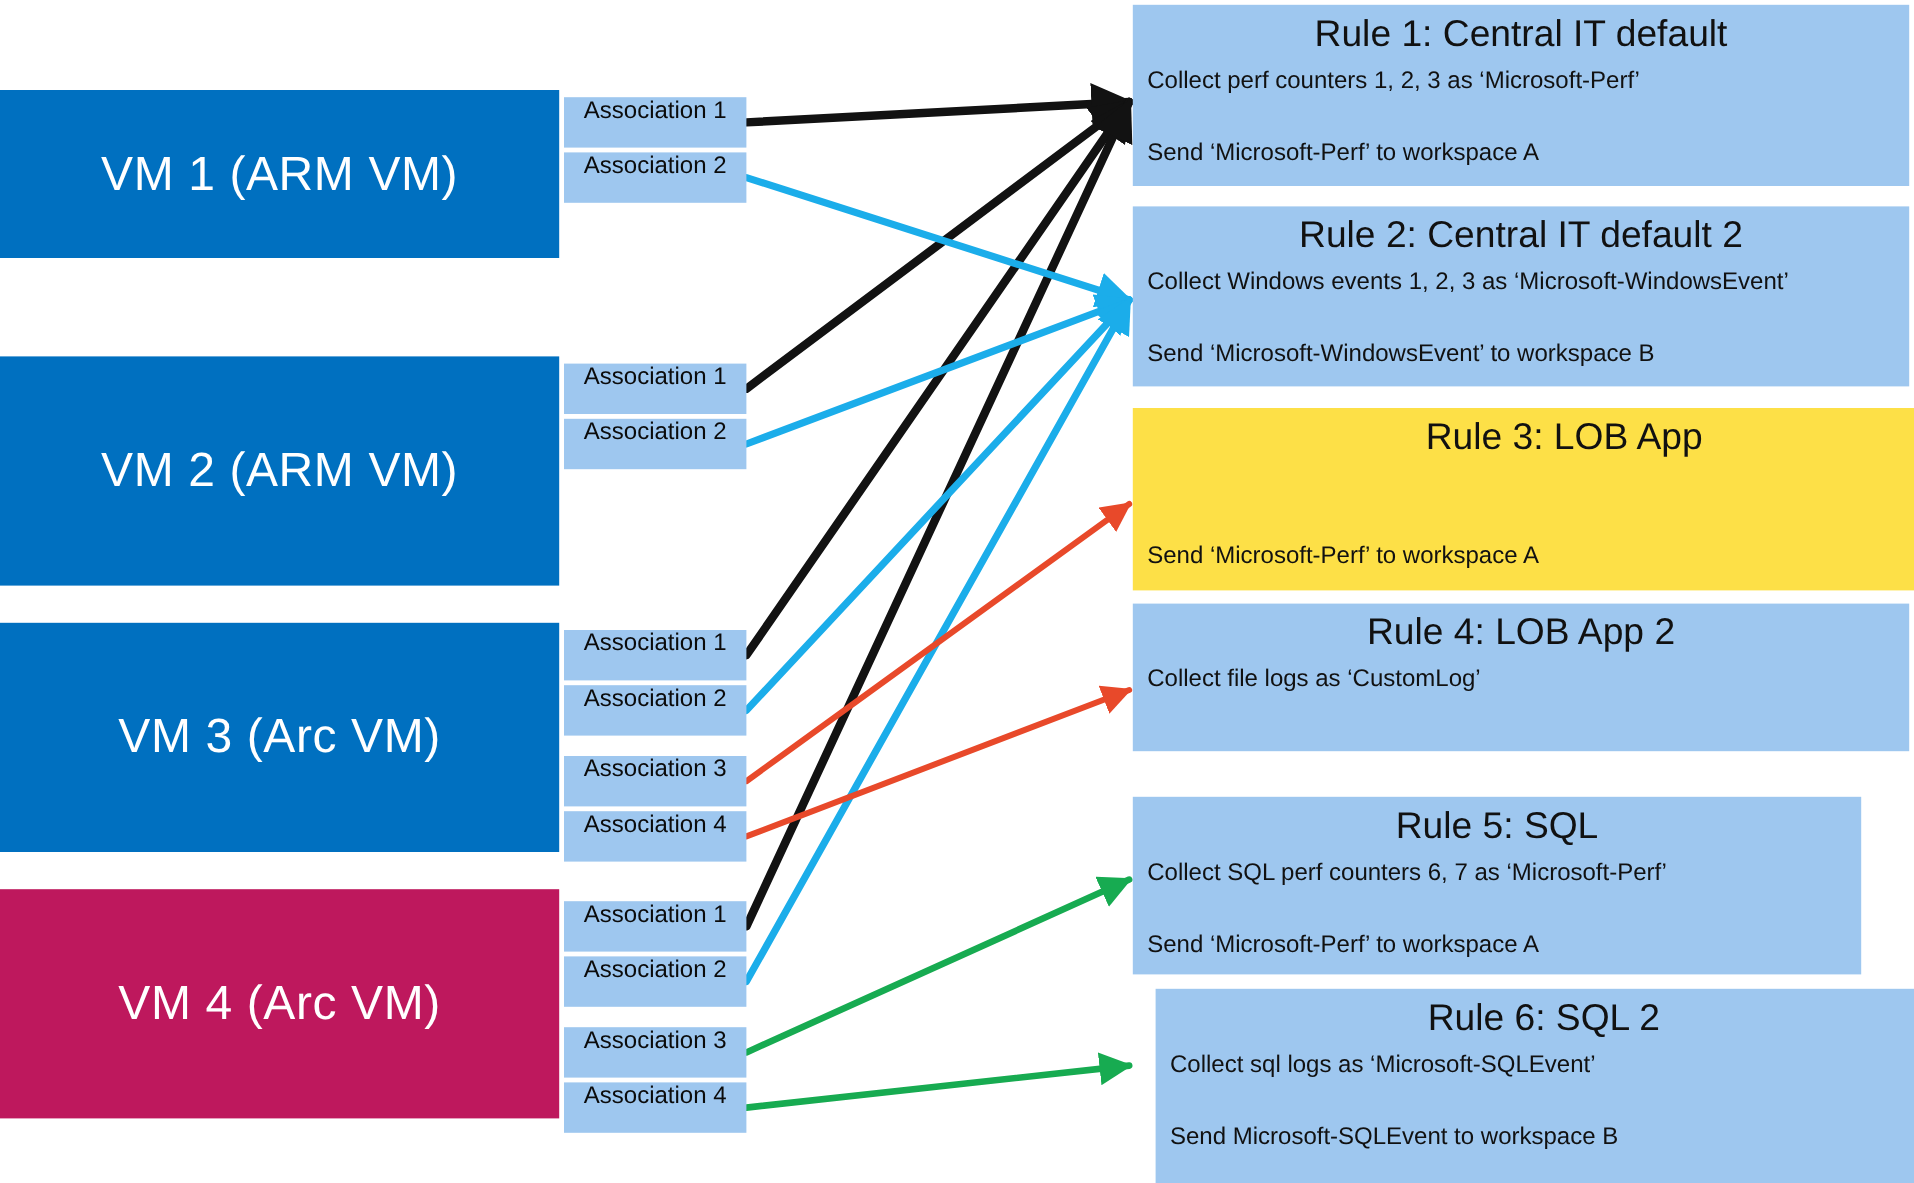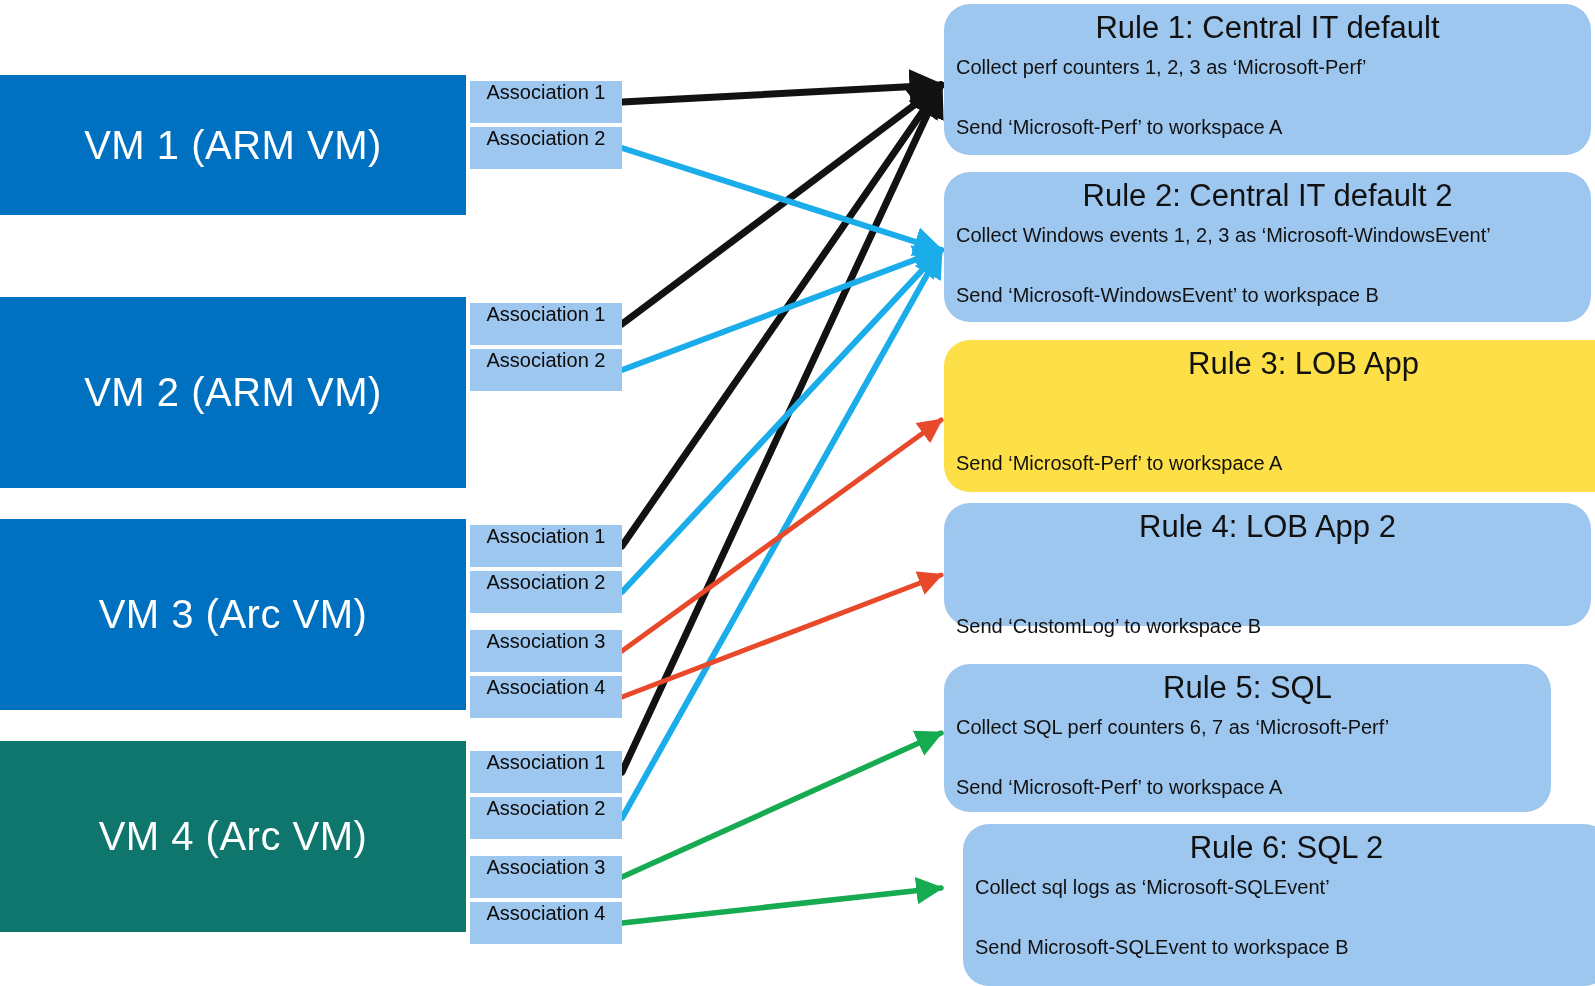--- a/index.html
+++ b/index.html
@@ -39,21 +39,20 @@
     align-items: flex-start;
     justify-content: center;
   }
   .assoc-label {
     color: #0b0b0b;
     font-size: 20px;
     white-space: nowrap;
   }
   .rule-box {
     position: absolute;
-    border-radius: 26px;
   }
   .rule-title {
     text-align: center;
     font-size: 31px;
     color: #111111;
     padding-top: 6px;
     white-space: nowrap;
   }
   .rule-line {
     position: absolute;
@@ -101,21 +100,21 @@
   <div id="vm-layer">
       <div class="vm-box" style="left: 0px; top: 75px; width: 466px; height: 140px; background: rgb(0, 112, 192);">
         <div class="vm-label">VM 1 (ARM VM)</div>
       </div>
       <div class="vm-box" style="left: 0px; top: 297px; width: 466px; height: 191px; background: rgb(0, 112, 192);">
         <div class="vm-label">VM 2 (ARM VM)</div>
       </div>
       <div class="vm-box" style="left: 0px; top: 519px; width: 466px; height: 191px; background: rgb(0, 112, 192);">
         <div class="vm-label">VM 3 (Arc VM)</div>
       </div>
-      <div class="vm-box" style="left: 0px; top: 741px; width: 466px; height: 191px; background: #0f766e;">
+      <div class="vm-box" style="left: 0px; top: 741px; width: 466px; height: 191px; background: #be185d;">
         <div class="vm-label">VM 4 (Arc VM)</div>
       </div>
     </div>
   <div id="assoc-layer">
       <div class="assoc-box" style="left: 470px; top: 81px; width: 152px; height: 42px; background: rgb(158, 199, 239);">
         <div class="assoc-label">Association 1</div>
       </div>
       <div class="assoc-box" style="left: 470px; top: 127px; width: 152px; height: 42px; background: rgb(158, 199, 239);">
         <div class="assoc-label">Association 2</div>
       </div>
@@ -160,21 +159,21 @@
         <div class="rule-title">Rule 2: Central IT default 2</div>
         <div class="rule-line rule-collect">Collect Windows events 1, 2, 3 as ‘Microsoft-WindowsEvent’</div>
         <div class="rule-line rule-send">Send ‘Microsoft-WindowsEvent’ to workspace B</div>
       </div>
       <div class="rule-box" style="left: 944px; top: 340px; width: 647px; height: 152px; background: #fde047; padding-left: 36px;">
         <div class="rule-title">Rule 3: LOB App</div>
         <div class="rule-line rule-send">Send ‘Microsoft-Perf’ to workspace A</div>
       </div>
       <div class="rule-box" style="left: 944px; top: 503px; width: 647px; height: 123px; background: rgb(158, 199, 239);">
         <div class="rule-title">Rule 4: LOB App 2</div>
-        <div class="rule-line rule-send">Send ‘CustomLog’ to workspace B</div>
+        <div class="rule-line rule-collect">Collect file logs as ‘CustomLog’</div>
       </div>
       <div class="rule-box" style="left: 944px; top: 664px; width: 607px; height: 148px; background: rgb(158, 199, 239);">
         <div class="rule-title">Rule 5: SQL</div>
         <div class="rule-line rule-collect">Collect SQL perf counters 6, 7 as ‘Microsoft-Perf’</div>
         <div class="rule-line rule-send">Send ‘Microsoft-Perf’ to workspace A</div>
       </div>
       <div class="rule-box" style="left: 963px; top: 824px; width: 647px; height: 162px; background: rgb(158, 199, 239);">
         <div class="rule-title">Rule 6: SQL 2</div>
         <div class="rule-line rule-collect">Collect sql logs as ‘Microsoft-SQLEvent’</div>
         <div class="rule-line rule-send">Send Microsoft-SQLEvent to workspace B</div>

